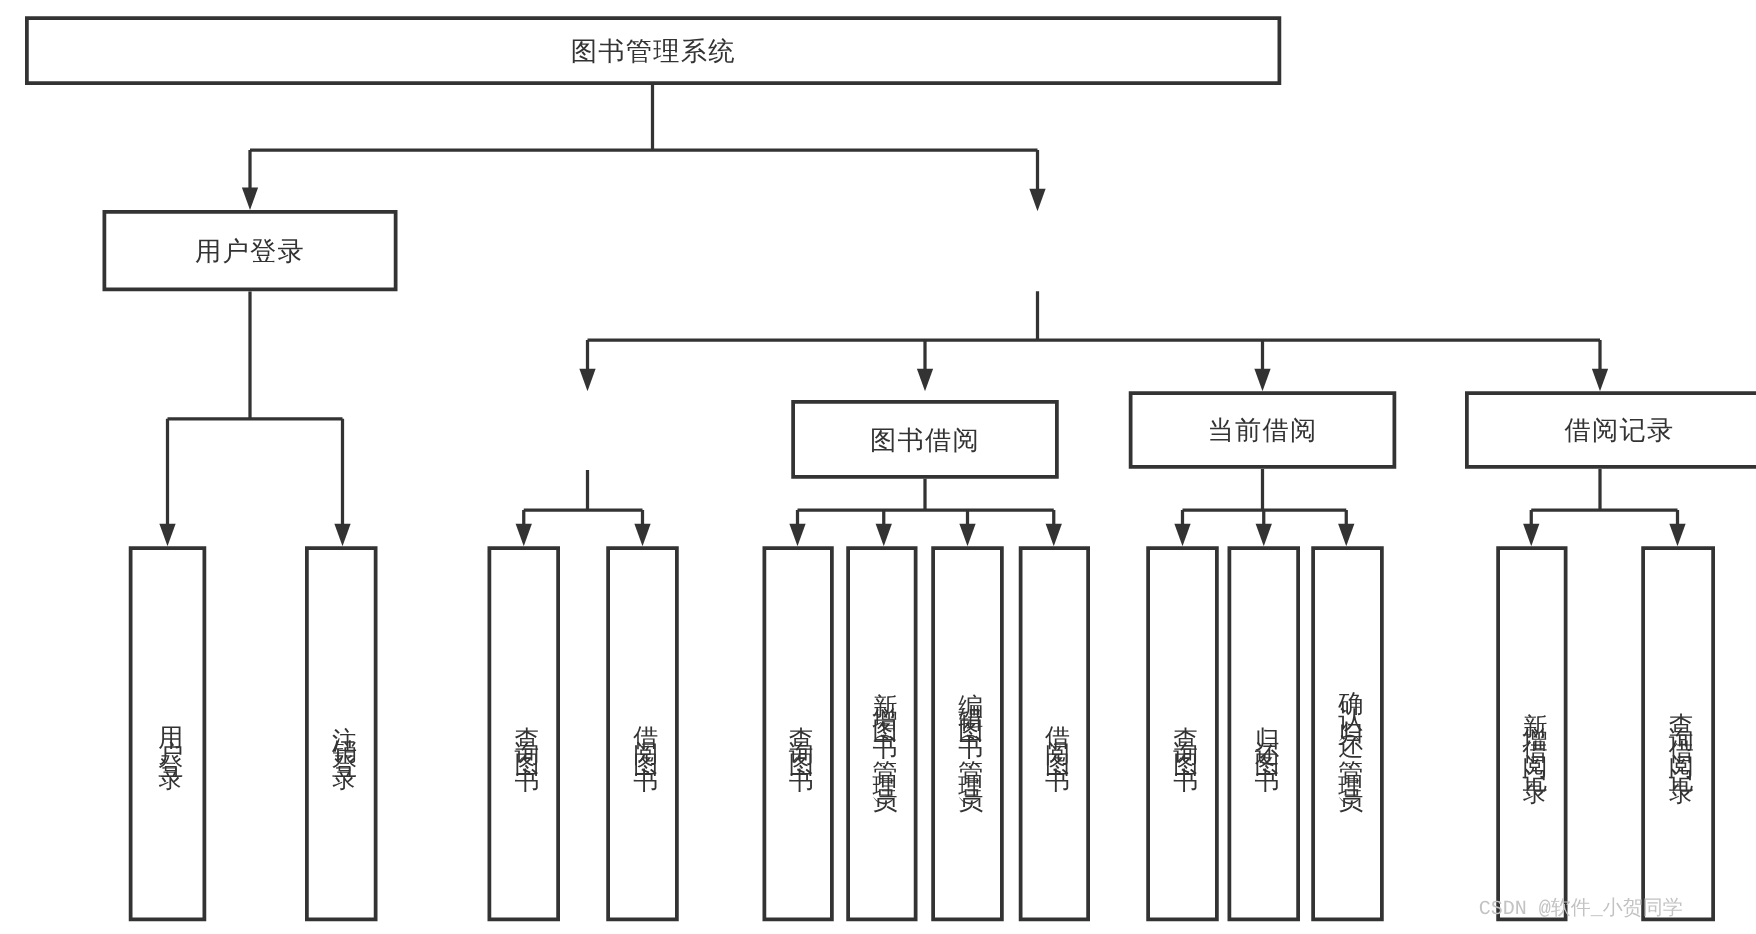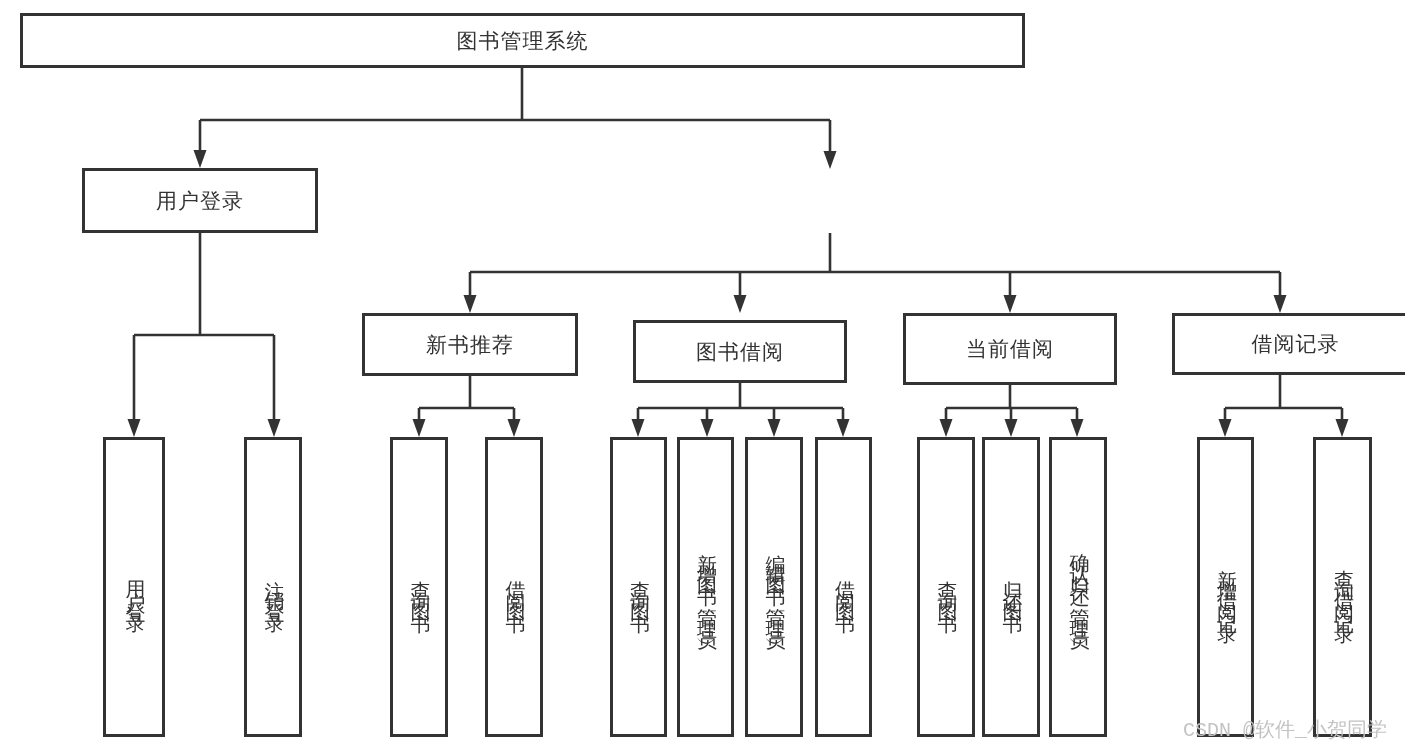--- a/index.html
+++ b/index.html
@@ -21,21 +21,21 @@
     font-size:21px;color:#333;letter-spacing:1px;z-index:2;
   }
   .vbox{
     position:absolute;box-sizing:border-box;top:437px;height:300px;
     border:3px solid var(--line);background:var(--box-bg);
     display:flex;align-items:center;justify-content:center;
     writing-mode:vertical-rl;text-orientation:mixed;
     font-size:20px;letter-spacing:11px;color:#333;z-index:2;line-height:1;
   }
   .watermark{
-    position:absolute;left:1183px;top:716px;font-size:20px;color:var(--wm);
+    position:absolute;left:1183px;top:716px;font-size:16px;color:var(--wm);
     white-space:nowrap;z-index:6;
   }
 </style>
 </head>
 <body>
 
 <div class="canvas">
 
   <svg class="connectors" viewBox="0 0 1405 747" xmlns="http://www.w3.org/2000/svg">
 
@@ -110,23 +110,22 @@
       <line x1="1342" y1="408" x2="1342" y2="426"></line>
       <polygon points="1218.5,419 1231.5,419 1225,437"></polygon>
       <polygon points="1335.5,419 1348.5,419 1342,437"></polygon>
     </g>
   </svg>
 
   <div class="hbox" style="left:20px;top:13px;width:1005px;height:55px;">图书管理系统</div>
 
   <div class="hbox" style="left:82px;top:168px;width:236px;height:65px;">用户登录</div>
 
-  <div class="hbox" style="left:362px;top:313px;width:216px;height:63px;">新书推荐</div>
   <div class="hbox" style="left:633px;top:320px;width:214px;height:63px;">图书借阅</div>
-  <div class="hbox" style="left:903px;top:313px;width:214px;height:72px;">当前借阅</div>
+  <div class="hbox" style="left:903px;top:313px;width:214px;height:62px;">当前借阅</div>
   <div class="hbox" style="left:1172px;top:313px;width:247px;height:62px;">借阅记录</div>
 
   <div class="vbox" style="left:103px;width:62px;">用户登录</div>
   <div class="vbox" style="left:244px;width:58px;">注销登录</div>
 
   <div class="vbox" style="left:390px;width:58px;">查询图书</div>
   <div class="vbox" style="left:485px;width:58px;">借阅图书</div>
 
   <div class="vbox" style="left:610px;width:57px;">查询图书</div>
   <div class="vbox" style="left:677px;width:57px;">新增图书（管理员）</div>

